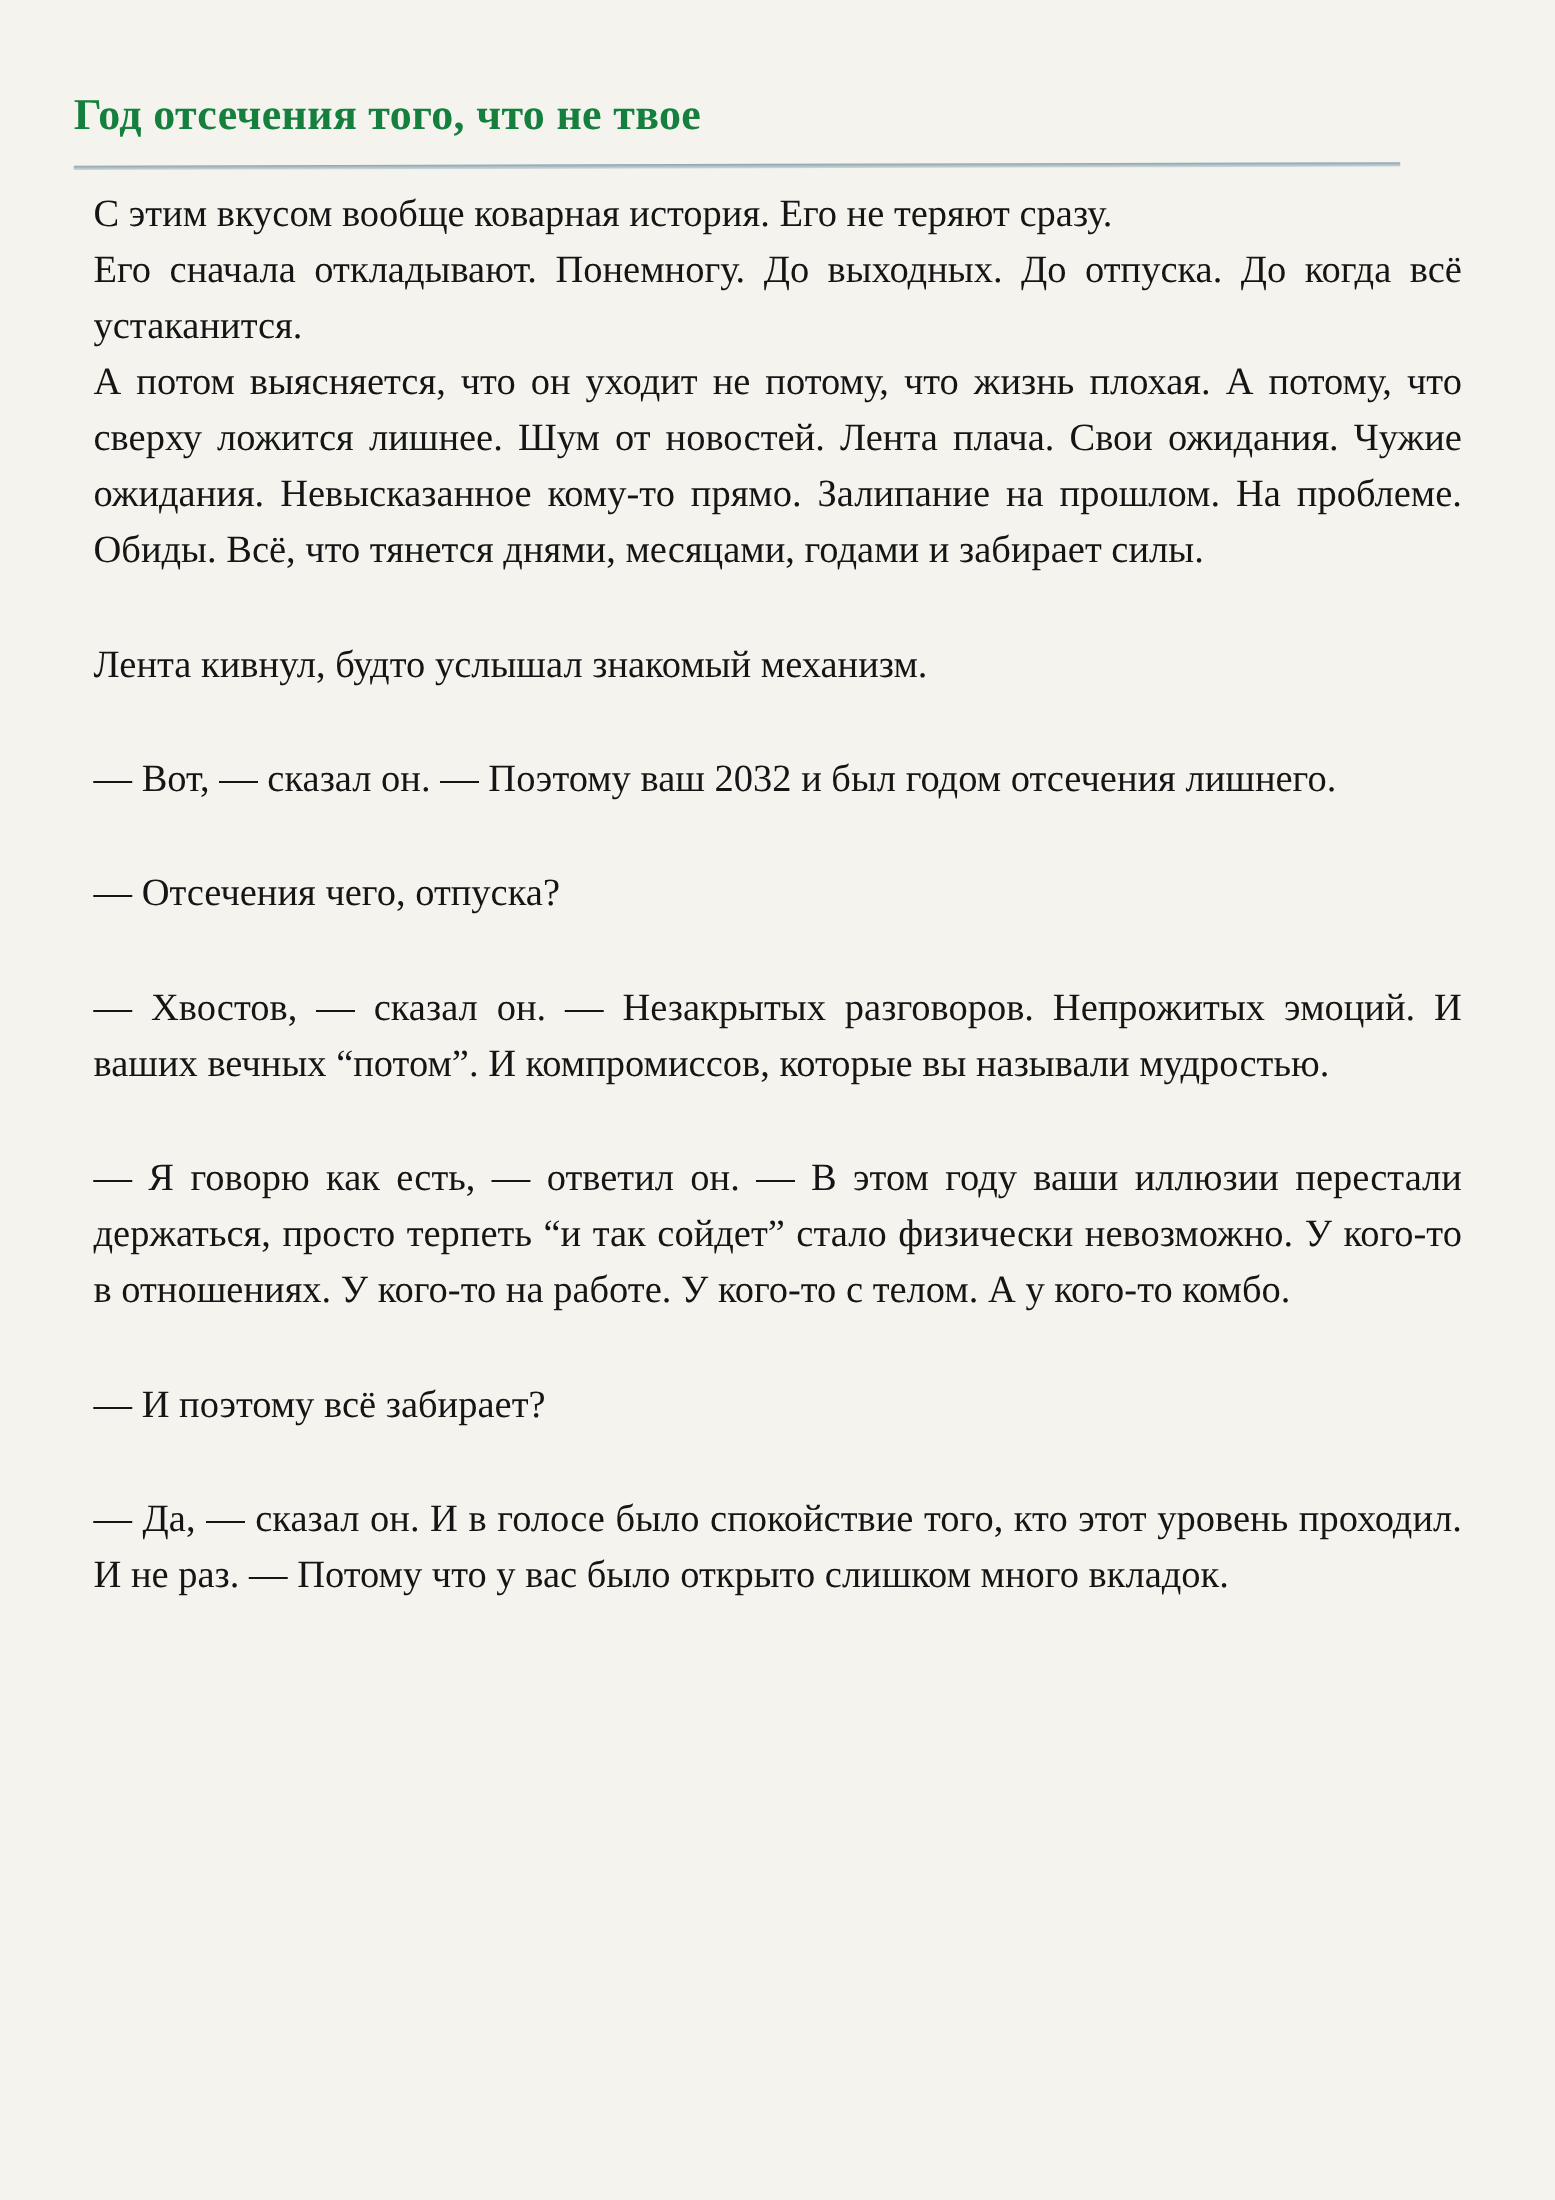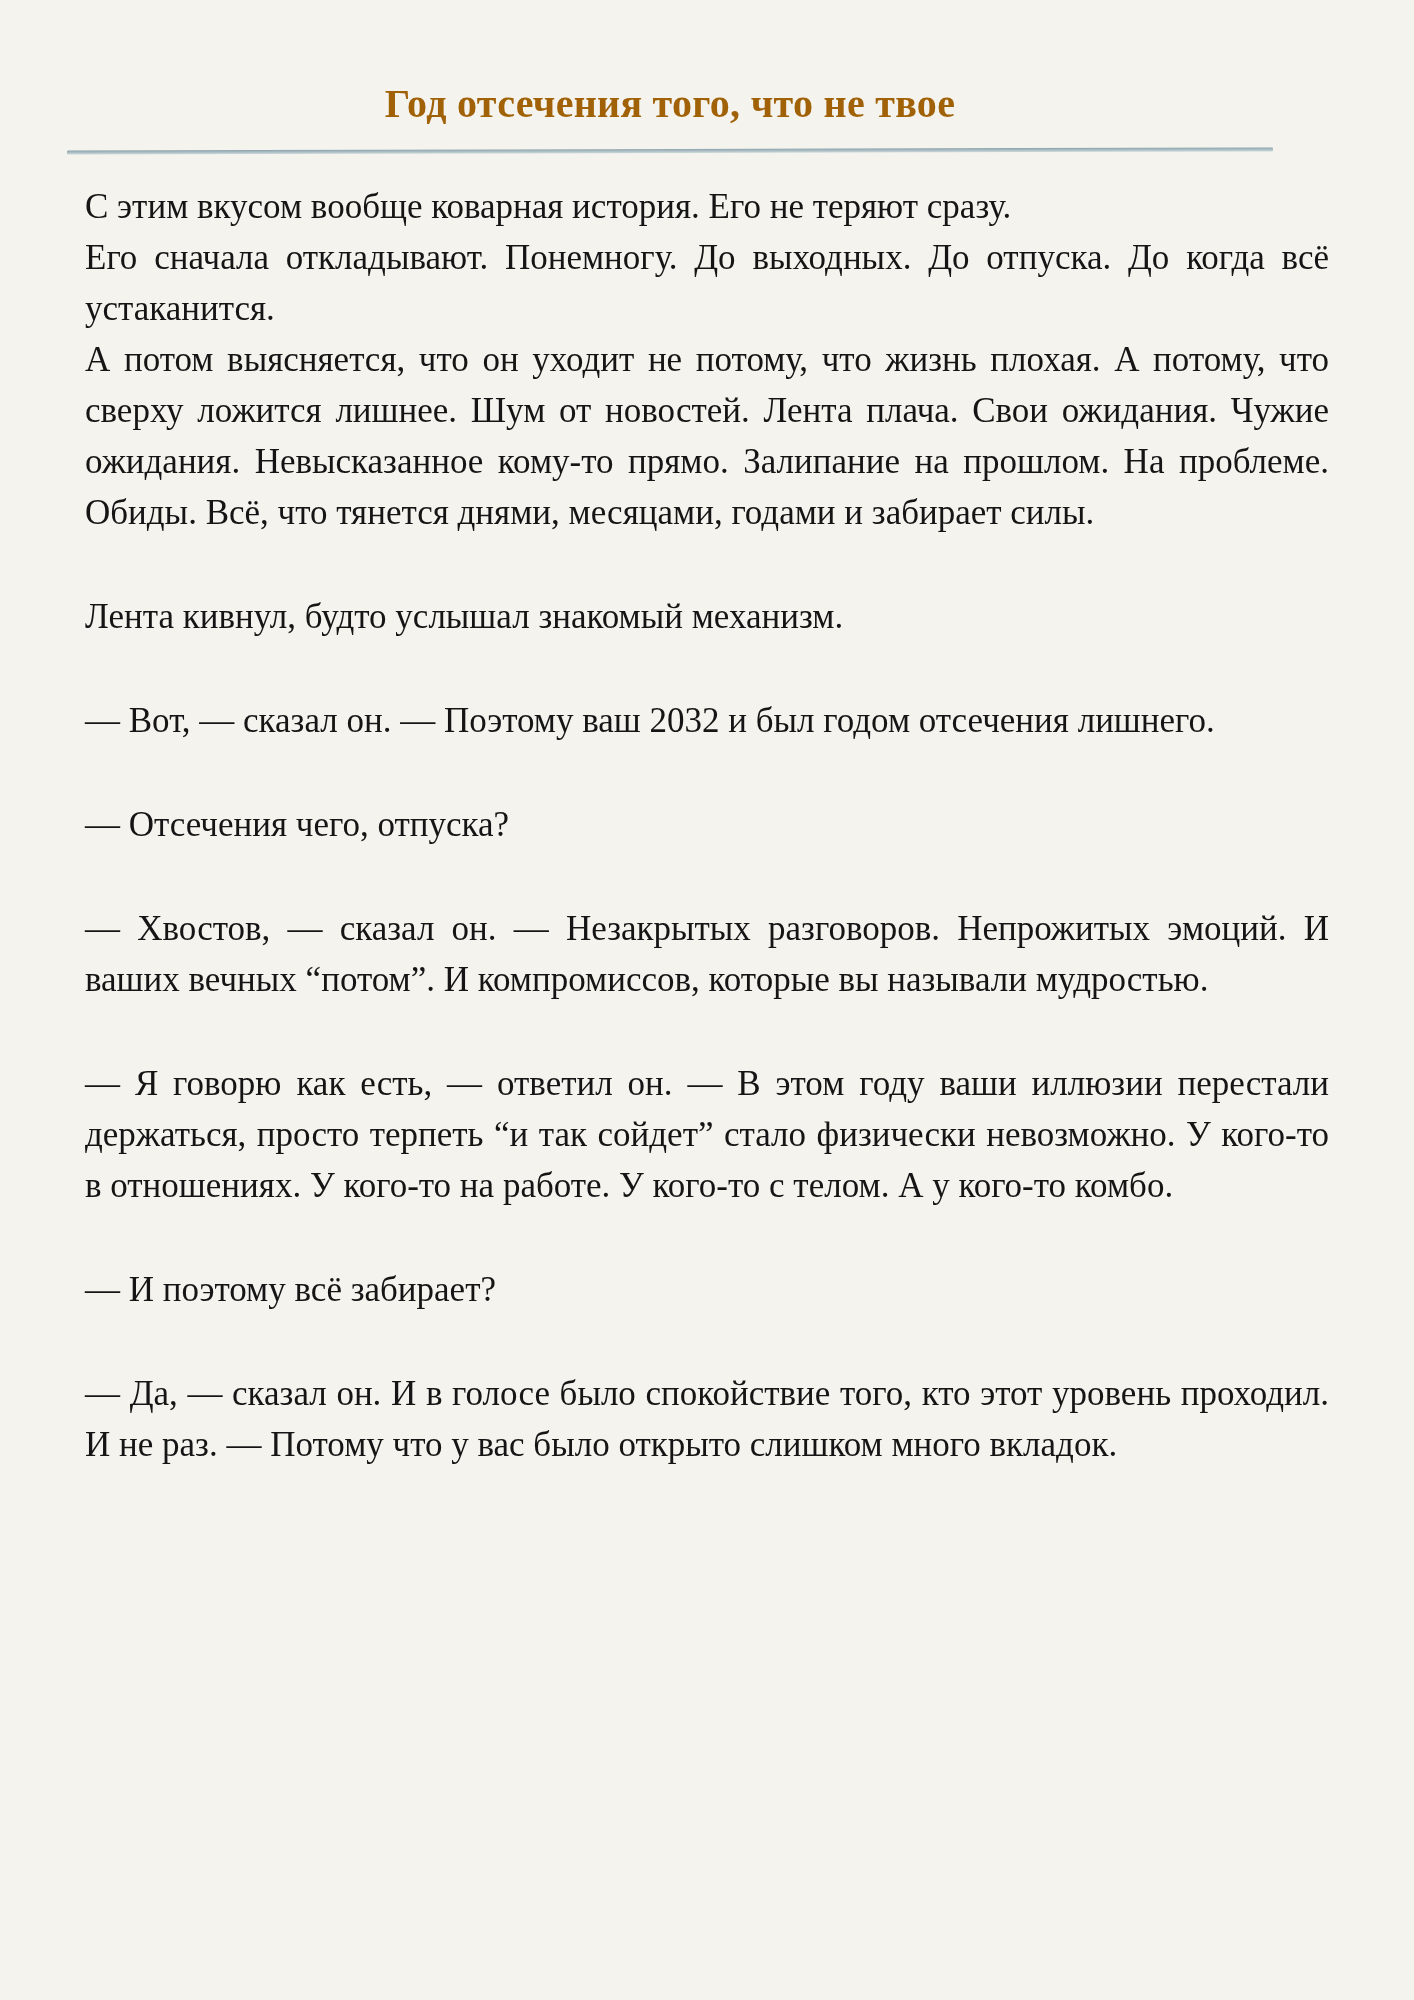--- a/index.html
+++ b/index.html
@@ -12,37 +12,37 @@
     width: 1414px;
     height: 2000px;
     background: #f4f3ee;
     overflow: hidden;
     font-family: "Liberation Serif", "DejaVu Serif", serif;
     color: #151515;
   }
   .title {
     margin: 80px 0 0 67px;
     width: 1206px;
-    text-align: center;
+    text-align: left;
     font-size: 40px;
     font-weight: bold;
     line-height: 1.2;
     letter-spacing: 0.3px;
-    color: #a16207;
+    color: #15803d;
   }
   .divider {
     margin: 21px 0 0 67px;
     width: 1206px;
     height: 4px;
     border-radius: 1px;
     transform: rotate(-0.15deg);
     
   }
   .content {
-    margin: 28px auto 0 auto;
+    margin: 15px auto 0 auto;
     width: 1244px;
     font-size: 35px;
     line-height: 51px;
     text-align: justify;
   }
   .content p {
     margin: 0;
     padding: 0;
   }
   .content p.gap {

